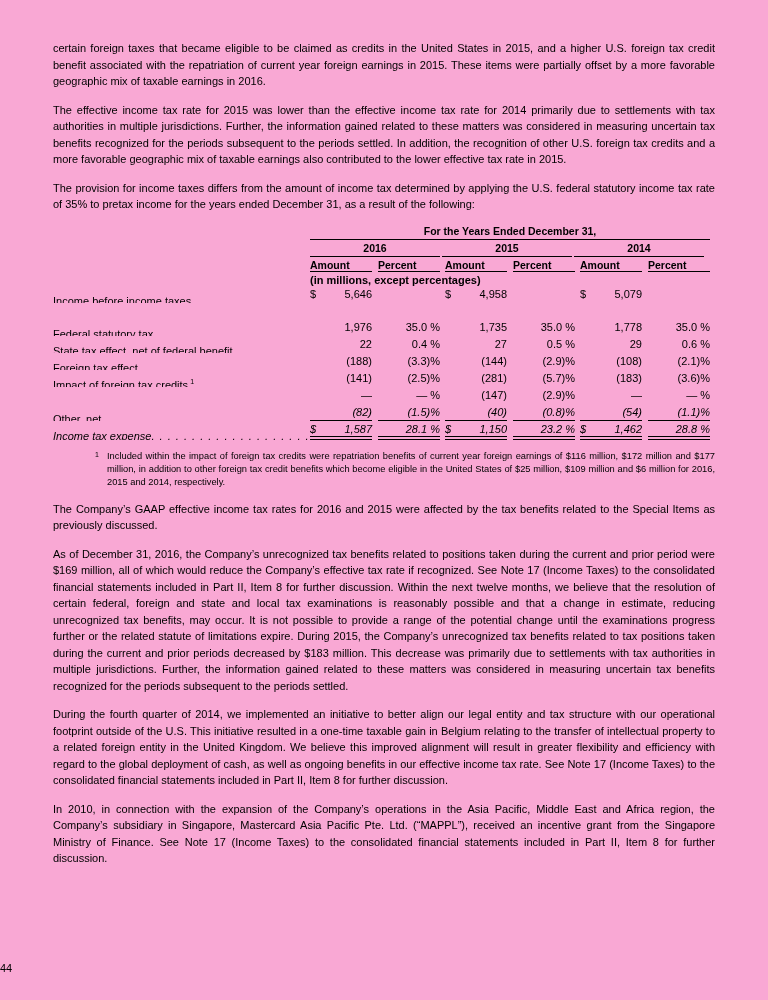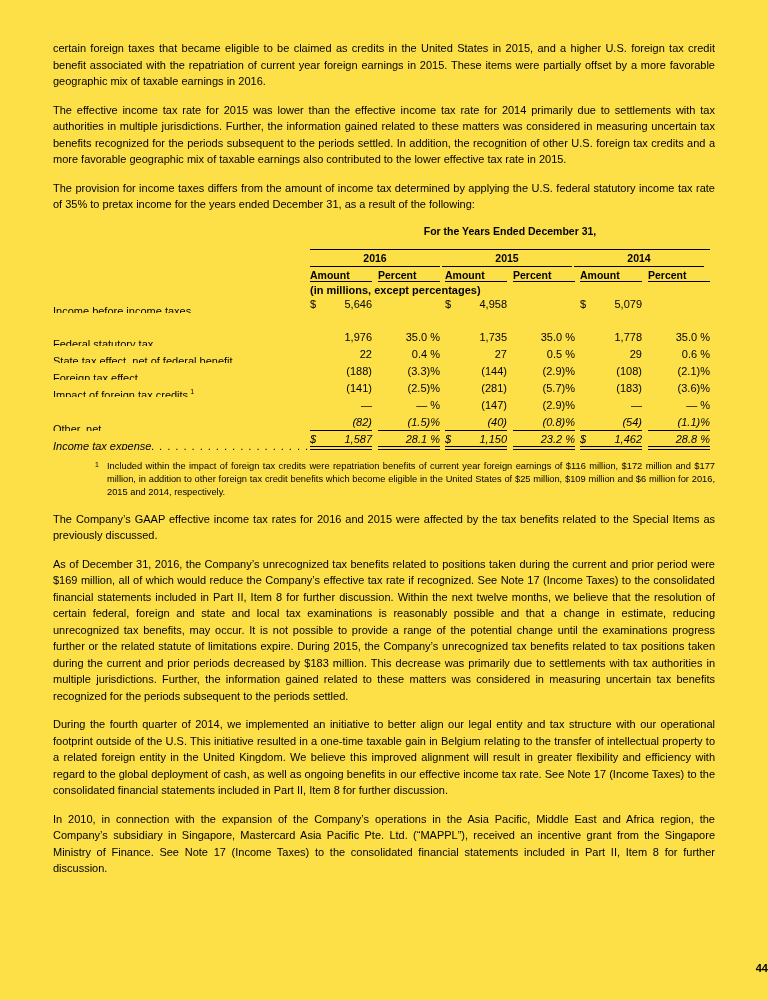--- a/index.html
+++ b/index.html
@@ -1,30 +1,30 @@
 <!DOCTYPE html>
 <html><head>
 <meta charset="utf-8">
 <style>
   html,body { margin:0; padding:0; background:#ffffff; }
   .page {
-    width:768px; height:1000px; background:#fde047; position:relative;
+    width:768px; height:1000px; background:#f9a8d4; position:relative;
     font-family:"Liberation Sans", sans-serif; color:#000;
     box-sizing:border-box; padding:40px 53px 0 53px; overflow:hidden;
   }
   p.body {
     font-size:11px; line-height:16.5px; text-align:justify;
     margin:0 0 12px 0;
   }
   
   .tbl { width:662px; font-size:11px; margin:2px 0 0 0; }
   .t-offset { margin-left:257px; width:400px; }
   .t-title {
     display:block; text-align:center; font-weight:bold; font-size:10.5px;
-    border-bottom:1.5px solid #000; padding-bottom:12px;
+    border-bottom:1.5px solid #000; padding-bottom:2px;
   }
   .t-years { display:flex; gap:2px; margin-top:1px; }
   .t-year {
     width:130px; text-align:center; font-weight:bold; font-size:10.5px;
     border-bottom:1.5px solid #000; padding:1px 0 2px 0;
   }
   .t-vals { display:flex; width:400px; }
   .t-vals .tc { width:62px; box-sizing:border-box; }
   .t-vals .tc:nth-child(2), .t-vals .tc:nth-child(4), .t-vals .tc:nth-child(6) { margin-left:6px; }
   .t-vals .tc:nth-child(3), .t-vals .tc:nth-child(5) { margin-left:5px; }
@@ -48,22 +48,22 @@
   .ub  { border-bottom:1.5px solid #000;font-style:italic; }
   .db  { border-bottom:4px double #000; padding-bottom:1px; }
   .t-row.total { height:19px;font-style:italic; }
   
   .footnote {
     margin:10px 0 12px 54px; font-size:9.3px; line-height:13px;
     text-align:justify; position:relative;
   }
   .fn-marker { position:absolute; left:-12px; top:-2px; font-size:7px; }
   .page-num {
-    position:absolute; bottom:26px; left:0; right:0;
-    text-align:right; font-size:11px;font-weight:bold;
+    position:absolute; bottom:26px; left:0; right:15px;
+    text-align:left; font-size:11px;
   }
 </style>
 </head>
 <body>
 
 <div class="page">
 
   <p class="body">certain foreign taxes that became eligible to be claimed as credits in the United States in 2015, and a higher U.S. foreign tax credit benefit associated with the repatriation of current year foreign earnings in 2015. These items were partially offset by a more favorable geographic mix of taxable earnings in 2016.</p>
   <p class="body">The effective income tax rate for 2015 was lower than the effective income tax rate for 2014 primarily due to settlements with tax authorities in multiple jurisdictions. Further, the information gained related to these matters was considered in measuring uncertain tax benefits recognized for the periods subsequent to the periods settled. In addition, the recognition of other U.S. foreign tax credits and a more favorable geographic mix of taxable earnings also contributed to the lower effective tax rate in 2015.</p>
   <p class="body">The provision for income taxes differs from the amount of income tax determined by applying the U.S. federal statutory income tax rate of 35% to pretax income for the years ended December 31, as a result of the following:</p>

